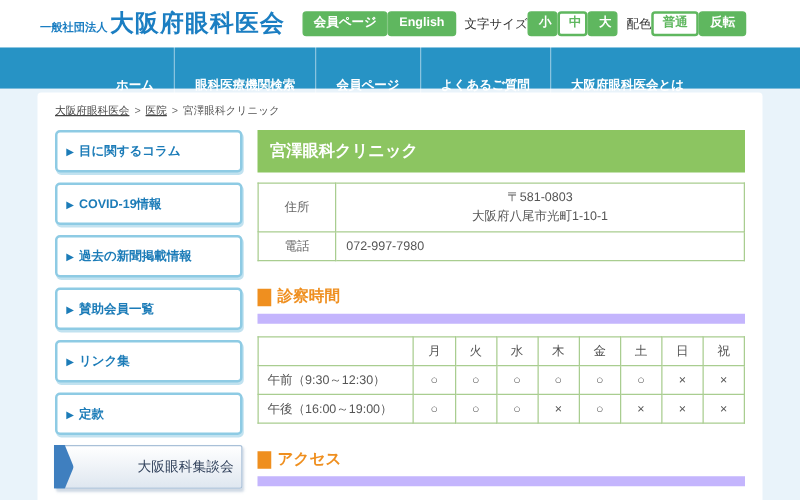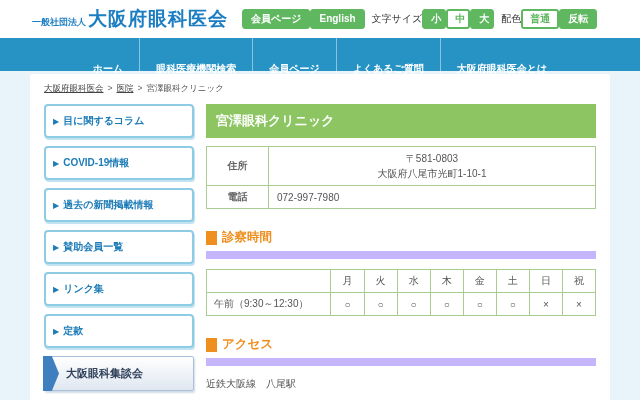--- a/index.html
+++ b/index.html
@@ -58,40 +58,40 @@
     padding:8px 7px; margin-bottom:8px;
     font-size:10px; font-weight:bold; color:#1c7cb8; cursor:pointer;
     display:flex; align-items:center;
   }
   .tri { color:#1c7cb8; font-size:8px; margin-right:4px; }
   .side-banner {
     position:relative; border:1px solid #a9c0d8; border-radius:2px;
     background:linear-gradient(#ffffff,#dfe7f0);
     box-shadow:1px 2px 2px rgba(120,150,180,0.35);
     padding:9px 6px 9px 21px; margin-bottom:9px;
-    font-size:11px; font-weight:bold; color:#32425c; cursor:pointer;
+    font-size:11px; font-weight:normal; color:#32425c; cursor:pointer;text-align:right;
   }
   .side-banner:first-of-type { margin-top:18px; }
   .banner-arrow {
     position:absolute; left:-2px; top:-1px; bottom:-1px; width:16px;
     background:#3f7fbf;
     clip-path:polygon(0 0, 55% 0, 100% 50%, 55% 100%, 0 100%);
   }
   
   .main { flex:1; min-width:0; }
   .clinic-title {
     background:#8cc561; color:#fff; font-weight:bold; font-size:13px;
     padding:8px 10px; margin-bottom:8px;
   }
   table { border-collapse:collapse; width:100%; }
   .info-table td {
     border:1px solid #a9cd90; font-size:10px; color:#555; padding:4px 8px;
     vertical-align:middle;
   }
-  .info-table .lbl { width:62px; text-align:center; color:#666;font-weight:bold; }
+  .info-table .lbl { width:62px; text-align:center; color:#666; }
   .info-table .val div { line-height:1.5;text-align:center; }
   .section-head {
     display:flex; align-items:center; gap:5px;
     margin-top:20px; padding-bottom:5px;
     border-bottom:8px solid #c4b5fd;
     color:#ef8f1f; font-weight:bold; font-size:12.5px;
   }
   .sq { width:11px; height:14px; background:#ef8f1f; display:inline-block; }
   .hours-table { margin-top:10px; }
   .hours-table th, .hours-table td {
@@ -214,20 +214,31 @@
             <td class="rowlbl">午前（9:30～12:30）</td>
             <td class="mark">○</td>
             <td class="mark">○</td>
             <td class="mark">○</td>
             <td class="mark">○</td>
             <td class="mark">○</td>
             <td class="mark">○</td>
             <td class="mark">×</td>
             <td class="mark">×</td>
           </tr>
+          <tr>
+            <td class="rowlbl">午後（16:00～19:00）</td>
+            <td class="mark">○</td>
+            <td class="mark">○</td>
+            <td class="mark">○</td>
+            <td class="mark">×</td>
+            <td class="mark">○</td>
+            <td class="mark">×</td>
+            <td class="mark">×</td>
+            <td class="mark">×</td>
+          </tr>
         </tbody>
           </table>
 
         <div class="section-head">
           <span class="sq"></span>
           <span>アクセス</span>
         </div>
         <div class="access-text">近鉄大阪線　八尾駅</div>
       </div>
     </div>

